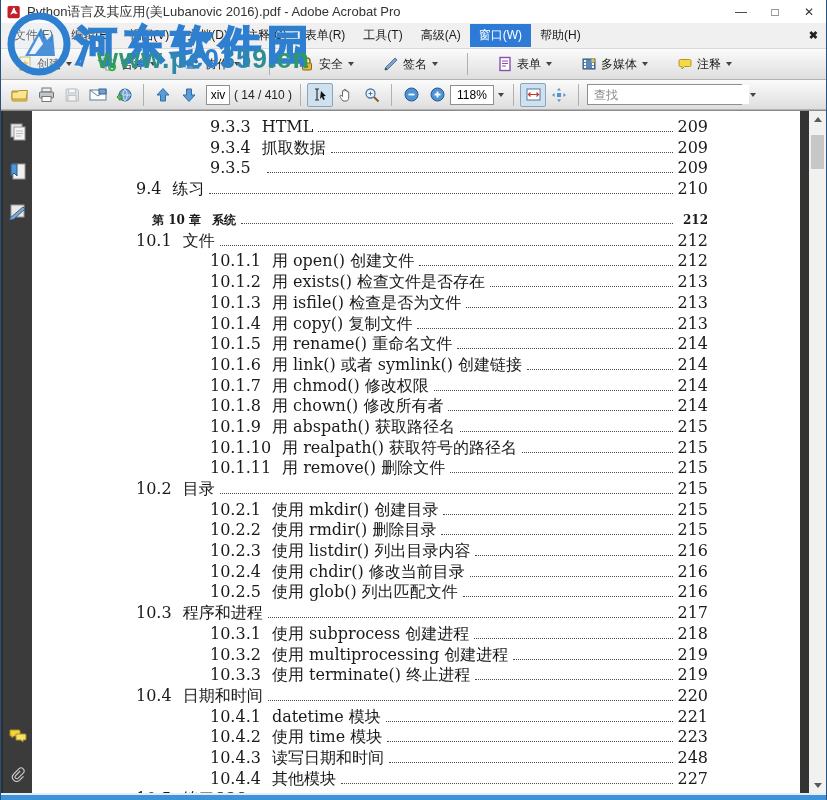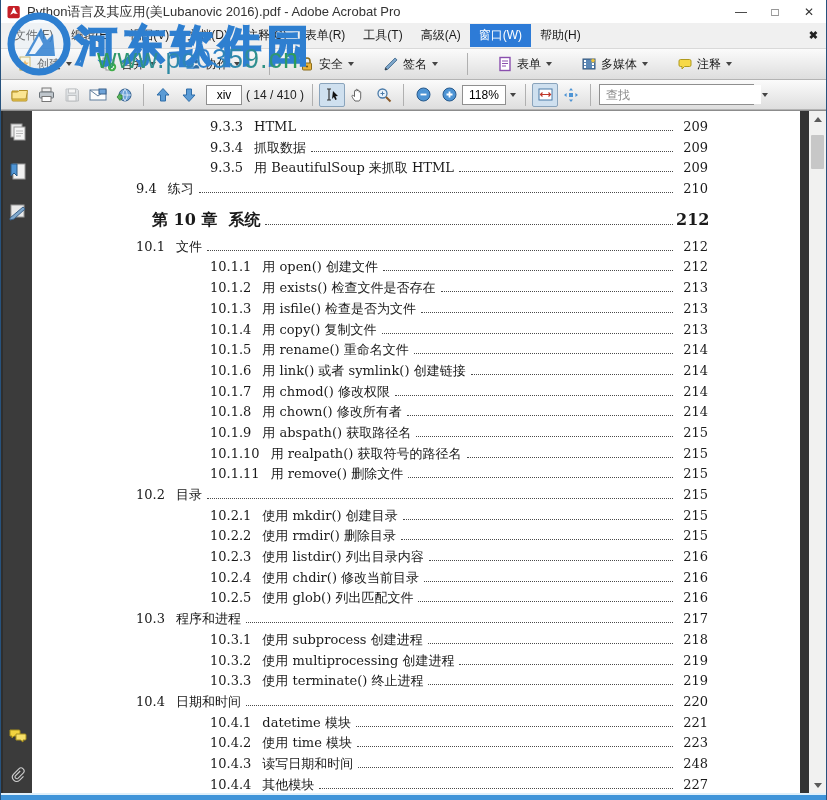--- a/index.html
+++ b/index.html
@@ -23,21 +23,21 @@
   
   .toolbar { background:linear-gradient(#fbfbfb,#dedede); border-bottom:1px solid #b4b4b4; display:flex; align-items:center; flex:0 0 auto; }
   .toolbar.tasks { height:31px; padding-left:10px; gap:17px; }
   .toolbar.nav { height:30px; padding-left:6px; }
   .task-btn { display:flex; align-items:center; gap:4px; padding:3px 6px; border-radius:2px; color:#1b1b1b; white-space:nowrap; }
   .caret { width:0; height:0; border-left:3px solid transparent; border-right:3px solid transparent; border-top:4px solid #444; margin-left:1px; }
   .tb-sep { width:1px; height:22px; background:#b0b0b0; margin:0 6px; flex:0 0 auto; }
   .tool-btn { width:26px; height:24px; display:flex; align-items:center; justify-content:center; border-radius:2px; flex:0 0 auto; }
   .tool-btn.pressed { background:#cfe0ef; border:1px solid #8aa4bc; }
   .tool-btn.disabled { opacity:.45; }
-  .page-input { width:36px; height:20px; border:1px solid #8f8f8f; background:#fff; text-align:center; font-size:12px; font-family:"Liberation Sans",sans-serif; margin:0 4px; }
+  .page-input { width:24px; height:20px; border:1px solid #8f8f8f; background:#fff; text-align:center; font-size:12px; font-family:"Liberation Sans",sans-serif; margin:0 4px; }
   .page-count { color:#222; white-space:nowrap; margin-right:2px; }
   .zoom-input { width:44px; height:20px; border:1px solid #8f8f8f; background:#fff; text-align:left; padding-left:6px; font-size:12px; font-family:"Liberation Sans",sans-serif; }
   .dd-caret-btn { width:13px; height:20px; display:flex; align-items:center; justify-content:center; }
   .find-wrap { display:flex; align-items:center; border:1px solid #8f8f8f; background:#fff; height:21px; width:155px; margin-left:2px; }
   .find-input { border:none; outline:none; flex:1; height:100%; padding-left:6px; font-size:12px; font-family:"Liberation Sans",sans-serif; }
   .find-input::placeholder { color:#8a8a8a; }
 
   
   .main { flex:1 1 auto; display:flex; min-height:0; border-top:1px solid #8c8c8c; position:relative; }
   .sidebar { width:31px; background:var(--sidebar-bg,#3b3b3b); display:flex; flex-direction:column; align-items:center; padding:12px 0 8px 0; gap:22px; flex:0 0 auto; border-left:2px solid #2e2e2e; }
@@ -48,39 +48,39 @@
   .page-gap { width:9px; background:#333; flex:0 0 auto; }
   .scrollbar { width:17px; background:#f1f1f0; display:flex; flex-direction:column; align-items:center; flex:0 0 auto; }
   .sb-arrow { width:17px; height:16px; display:flex; align-items:center; justify-content:center; }
   .sb-tri-up { width:0; height:0; border-left:4px solid transparent; border-right:4px solid transparent; border-bottom:5px solid #5a5a5a; }
   .sb-tri-down { width:0; height:0; border-left:4px solid transparent; border-right:4px solid transparent; border-top:5px solid #5a5a5a; }
   .sb-thumb { width:13px; height:34px; background:#c7c7c7; border-radius:1px; margin-top:8px; }
   .sb-track { flex:1; }
 
   
   .toc { padding-top:6px; font-family:"DejaVu Serif","Liberation Serif",serif; color:#1a1a1a; }
-  .toc-row { display:flex; align-items:baseline; height:20.7px; line-height:20.7px; padding-right:92px; font-size:13px; }
-  .toc-row.lvl0 { padding-left:120px; font-weight:bold; font-size:16px; height:21px; margin-top:10px; margin-bottom:6px; }
+  .toc-row { display:flex; align-items:baseline; height:20.7px; line-height:20.7px; padding-right:92px; font-size:16px; }
+  .toc-row.lvl0 { padding-left:120px; font-weight:bold; font-size:12px; height:21px; margin-top:10px; }
   .toc-row.lvl1 { padding-left:104px; }
   .toc-row.lvl2 { padding-left:178px; }
   .toc-num { margin-right:11px; white-space:nowrap; }
   .toc-title { white-space:nowrap; }
   .leader { flex:1; border-bottom:1px dotted #4a4a4a; margin:0 3px 4px 5px; min-width:10px; }
   .toc-page { width:32px; text-align:right; white-space:nowrap; }
 
   
   .bottom-edge { flex:0 0 auto; height:7px; background:linear-gradient(#dff0fb 0 2px, var(--window-bottom,#3f94d9) 2px 100%); }
 
   
   .wm { position:absolute; pointer-events:none; z-index:50; }
   .wm-logo { left:6px; top:12px; width:64px; height:64px; }
   .wm-name { left:74px; top:18px; font-size:42px; font-weight:bold; letter-spacing:6px; font-family:"Liberation Sans",sans-serif;
              color:rgba(225,240,255,0.25); -webkit-text-stroke:2px var(--watermark-blue,#2e7fd0);
              text-shadow:0 0 1px rgba(255,255,255,.6); white-space:nowrap; }
-  .wm-url { left:96px; top:44px; font-size:27px; font-weight:normal; letter-spacing:1px; font-family:"Liberation Sans",sans-serif;
+  .wm-url { left:96px; top:44px; font-size:27px; font-weight:bold; letter-spacing:1px; font-family:"Liberation Sans",sans-serif;
             background:linear-gradient(90deg,var(--watermark-green,#2f9e52),var(--watermark-blue,#2e7fd0) 55%,var(--watermark-green,#2f9e52));
             -webkit-background-clip:text; background-clip:text; color:transparent; white-space:nowrap; }
 </style>
 </head>
 <body>
 
 <div class="window">
 
   <div class="titlebar">
     <svg class="app-icon" viewBox="0 0 16 16">
@@ -331,21 +331,20 @@
             <span class="toc-page">209</span>
           </div>
           <div class="toc-row lvl2">
             <span class="toc-num">9.3.4</span>
             <span class="toc-title">抓取数据</span>
             <span class="leader"></span>
             <span class="toc-page">209</span>
           </div>
           <div class="toc-row lvl2">
             <span class="toc-num">9.3.5</span>
-            <span class="toc-title">用 BeautifulSoup 来抓取 HTML</span>
             <span class="leader"></span>
             <span class="toc-page">209</span>
           </div>
           <div class="toc-row lvl1">
             <span class="toc-num">9.4</span>
             <span class="toc-title">练习</span>
             <span class="leader"></span>
             <span class="toc-page">210</span>
           </div>
           <div class="toc-row lvl0">

